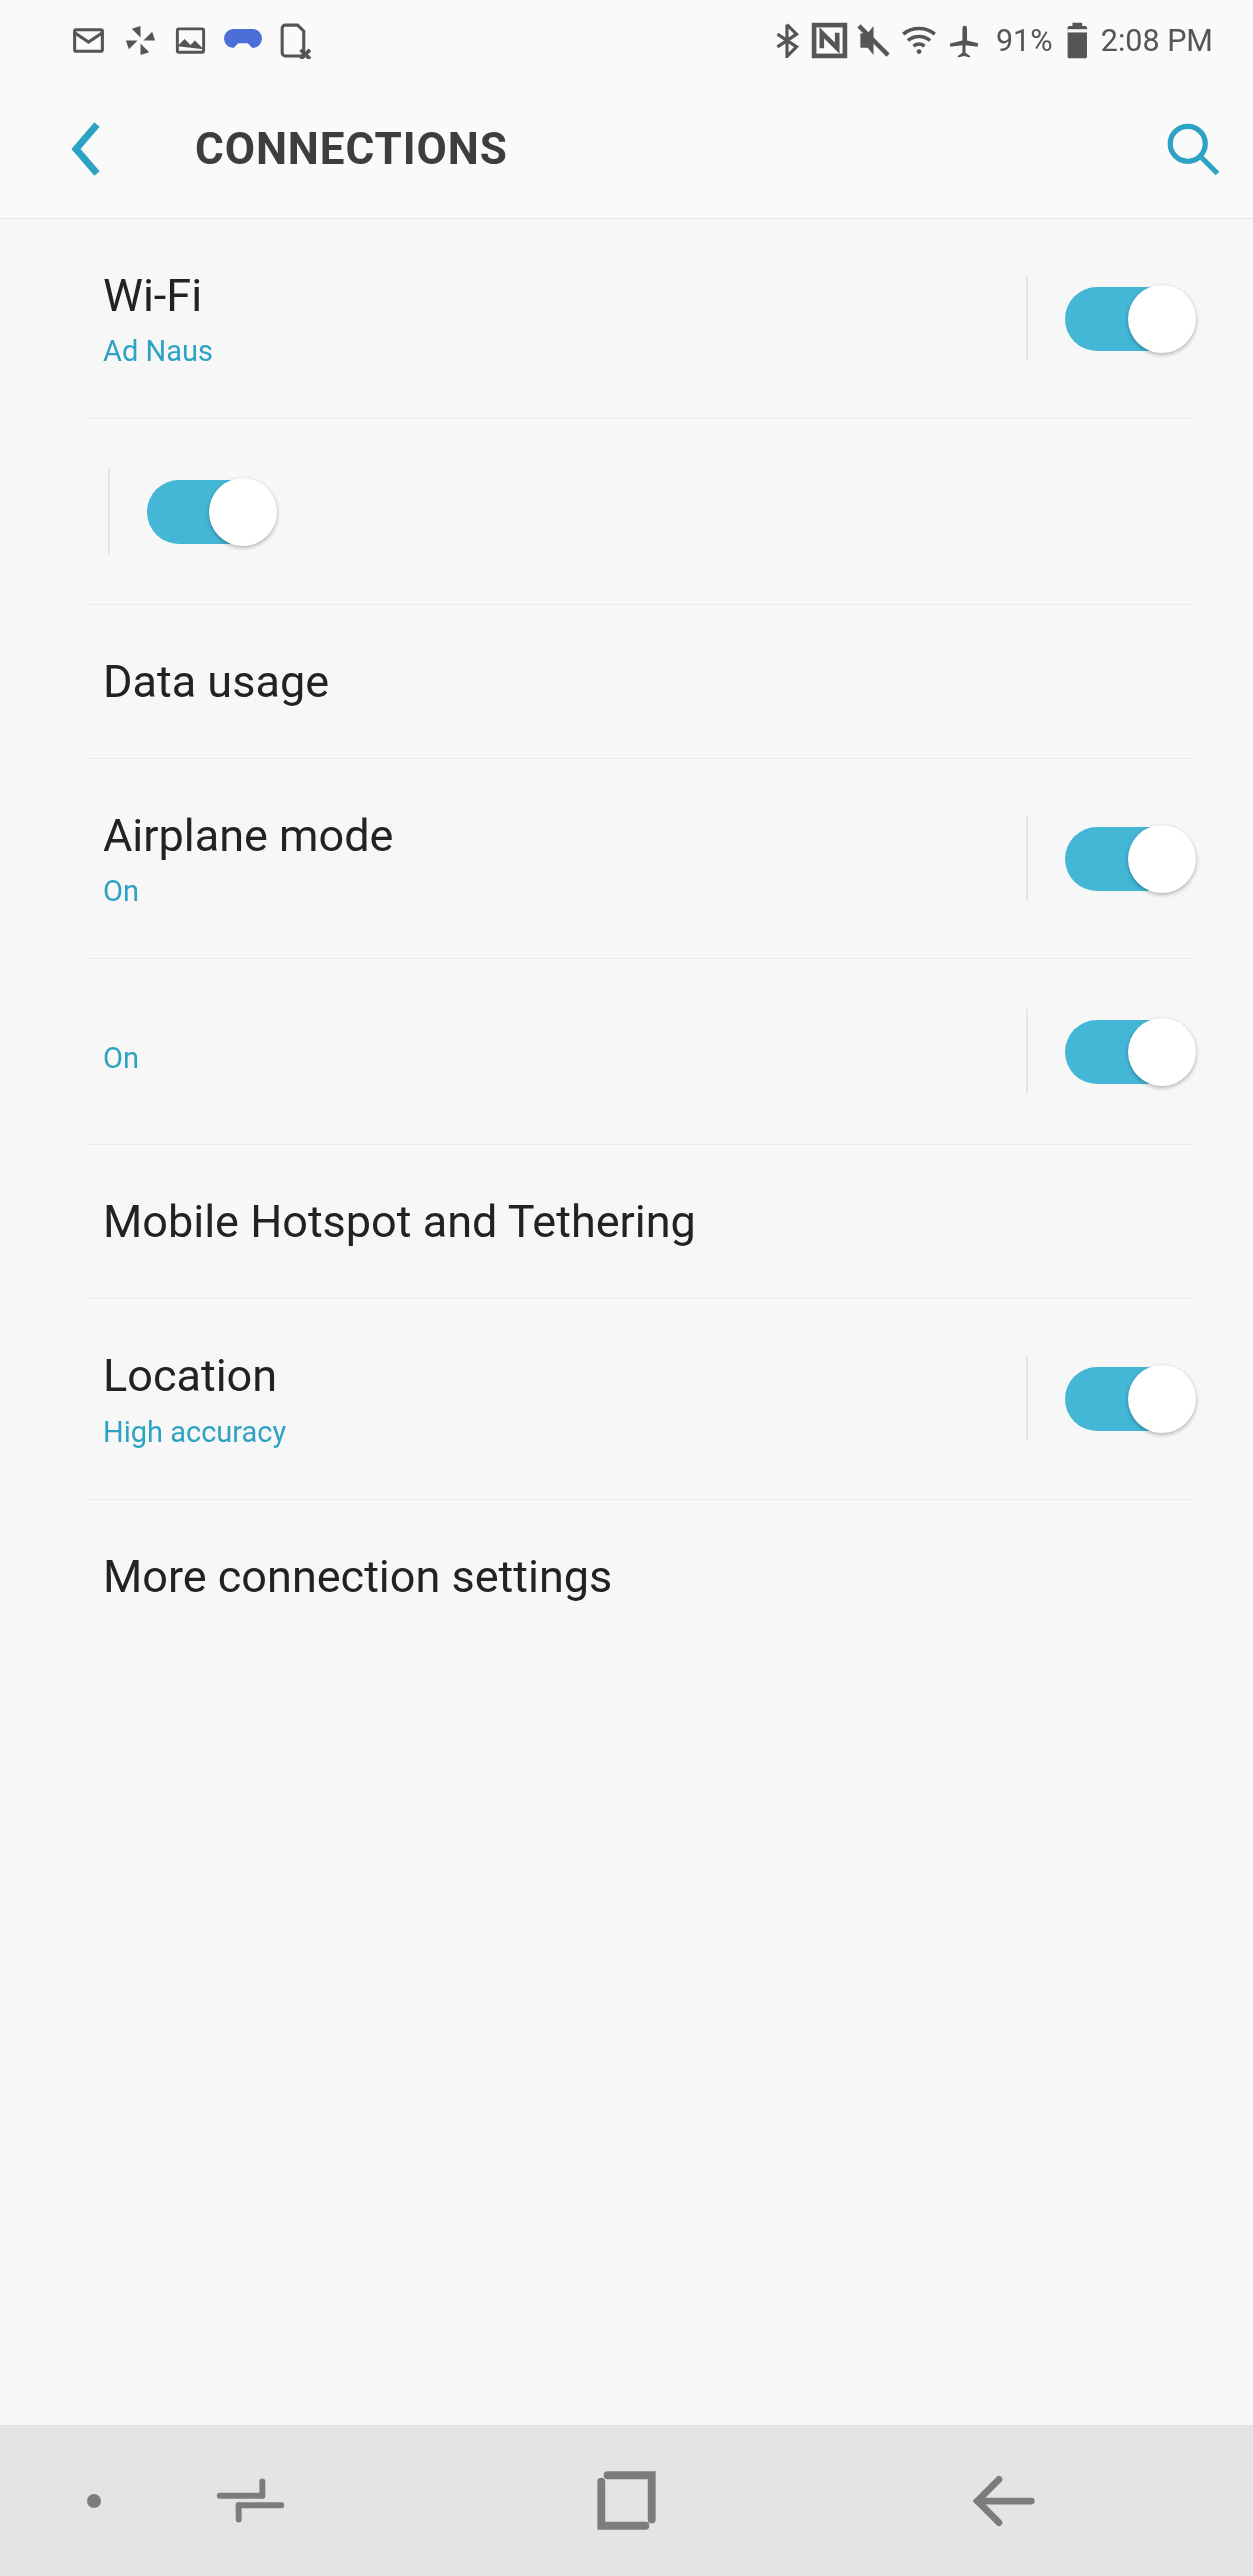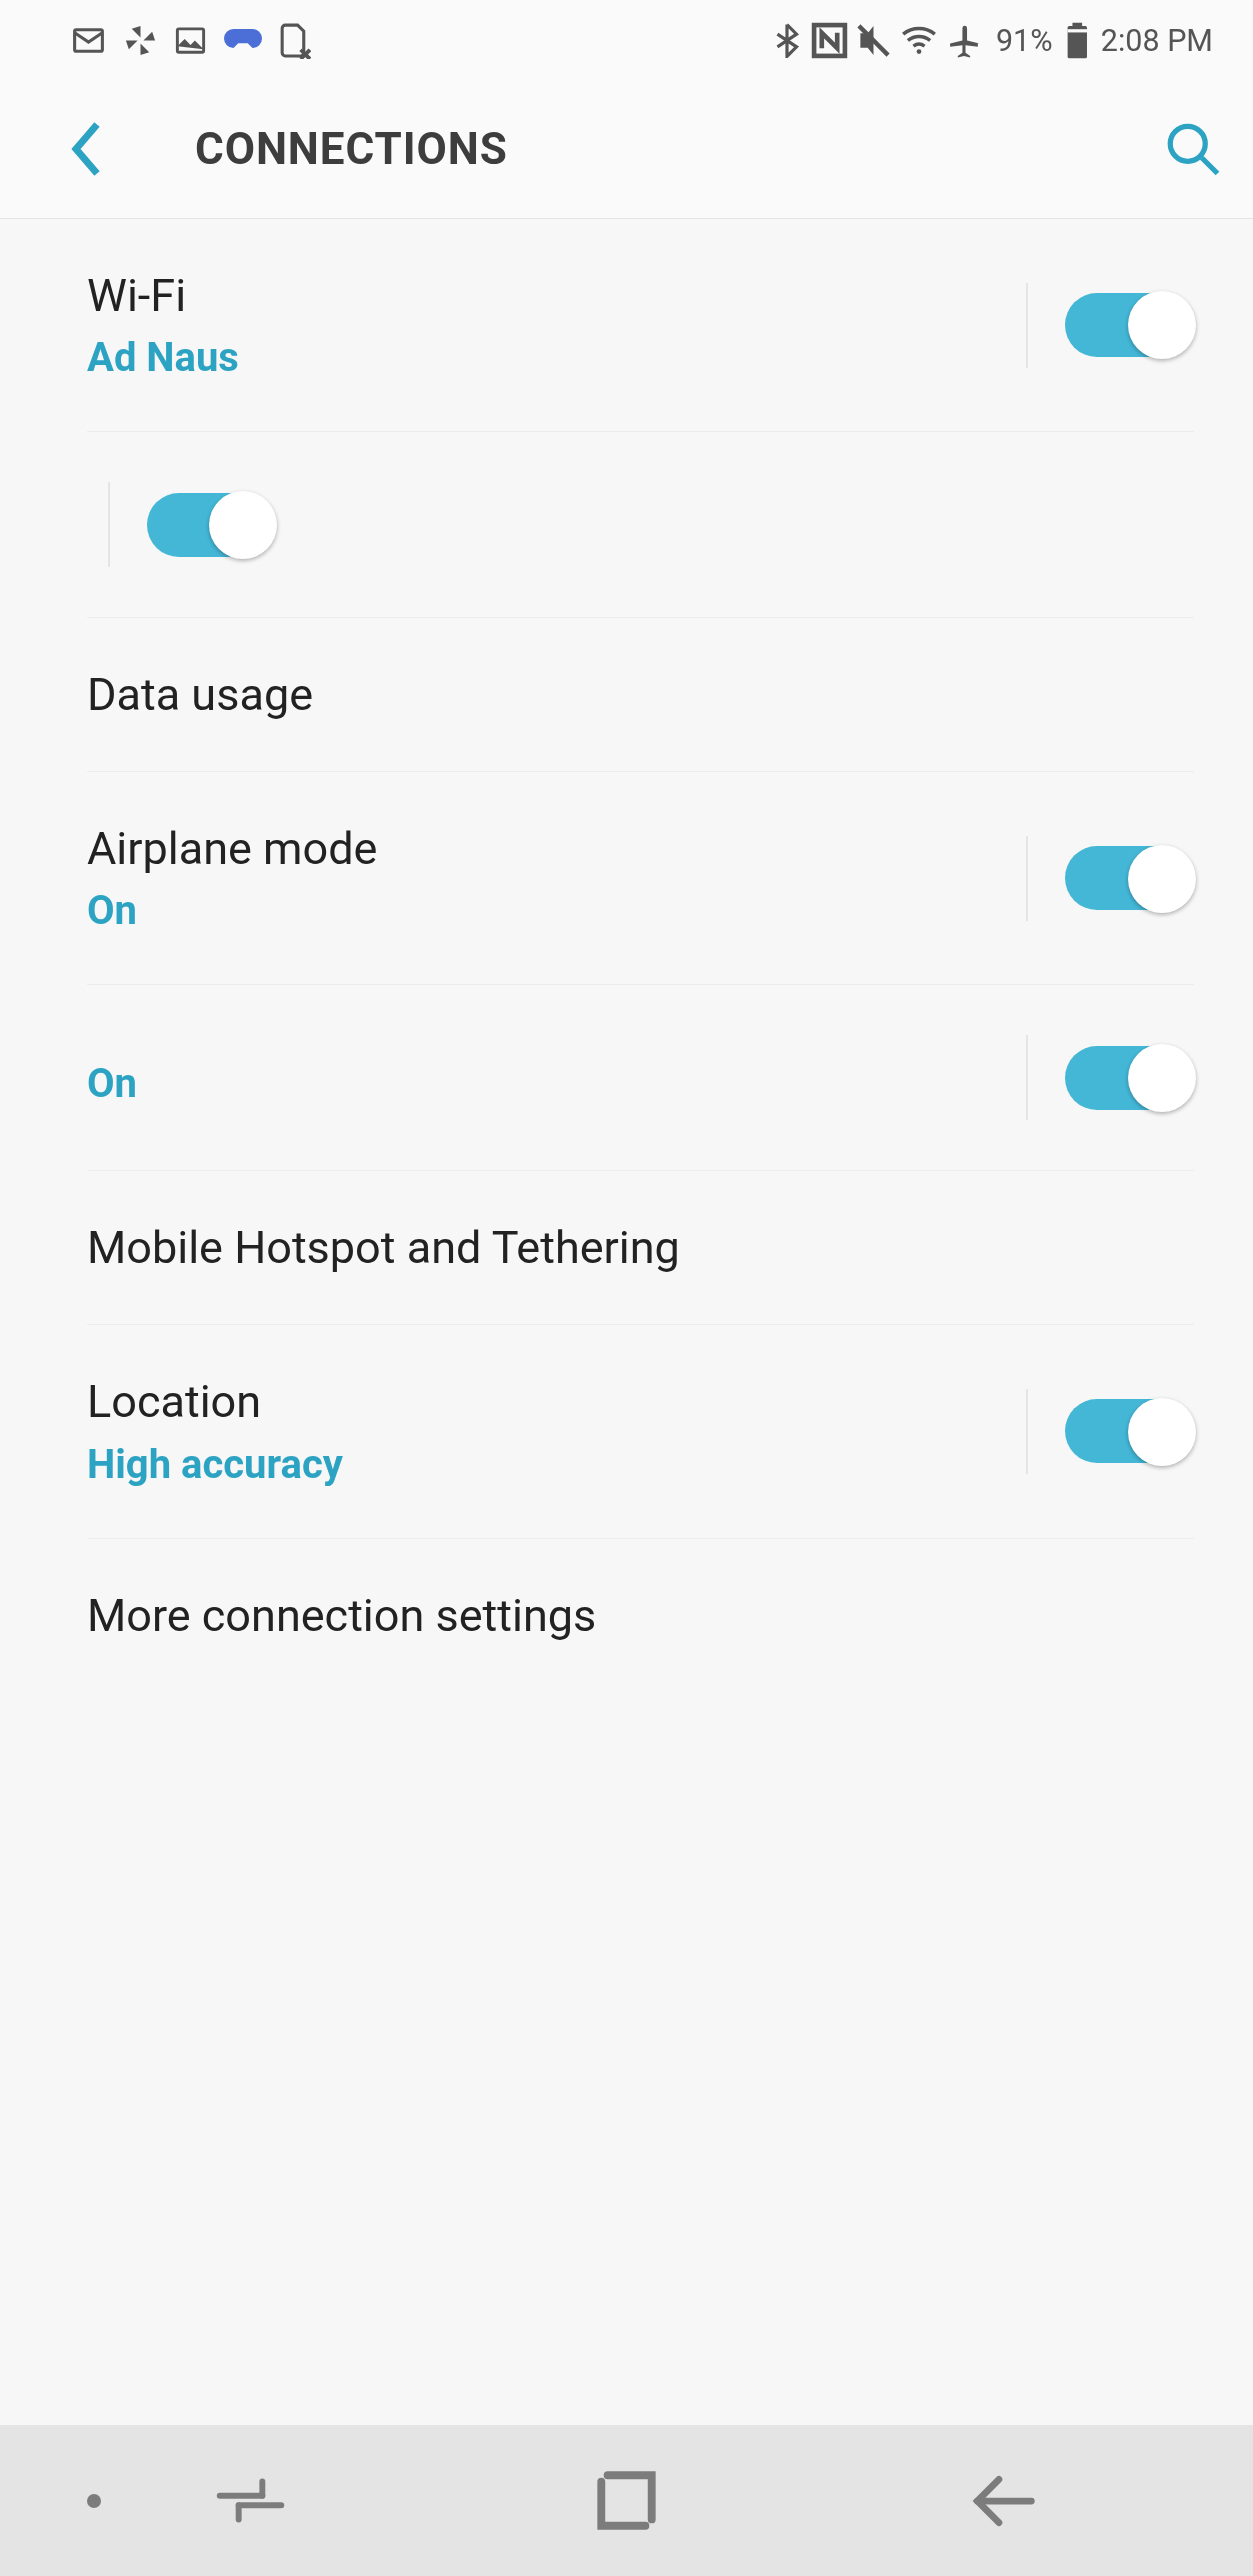--- a/index.html
+++ b/index.html
@@ -17,23 +17,23 @@
     
     .app-bar { height: 139px; display: flex; align-items: center; padding: 0 17px 0 38px; background: #fafafa; border-bottom: 1.7px solid #e4e4e4; justify-content: flex-end; }
     .back-btn { width: 96px; height: 96px; display: flex; align-items: center; justify-content: center; }
     .app-title { font-size: 44px; letter-spacing: 0.9px; font-weight: 700; color: #3d3d3d; margin-left: 61px; }
     .search-btn { margin-left: auto; width: 87px; height: 87px; display: flex; align-items: center; justify-content: center; }
 
     
     .list { flex: 1; padding: 0 59px 0 87px; background: #f7f7f7; }
     .row { display: flex; align-items: center; border-bottom: 1.7px solid #ececec; padding: 50px 0; }
     .row.last { border-bottom: none; }
-    .row-text { flex: 1; }
+    .row-text { flex: 1; margin-left: 16px; }
     .row-title { font-size: 45px; color: #222; font-weight: 400; }
-    .row-sub { font-size: 40px; color: #2da3c3; margin-top: 12.2px; font-weight: 700; }
+    .row-sub { font-size: 29px; color: #2da3c3; margin-top: 12.2px; font-weight: 400; }
     .row-sub.muted { color: #999; }
     .row-divider { width: 1.7px; height: 85px; background: #e5e5e5; margin: 0 37px 0 21px; }
 
     
     .switch { width: 129px; height: 64px; border-radius: 52px; position: relative; background: #d8d8d8; box-shadow: inset 0 1.7px 2.6px rgba(0,0,0,0.15); flex-shrink: 0; }
     .switch.on { background: #44b7d7; box-shadow: none; }
     .knob { position: absolute; top: -1.7px; width: 68px; height: 68px; border-radius: 50%; background: #fff; box-shadow: 0 1.7px 4.4px rgba(0,0,0,0.3); left: -1.7px; }
     .switch.on .knob { left: auto; right: -1.7px; }
 
     

